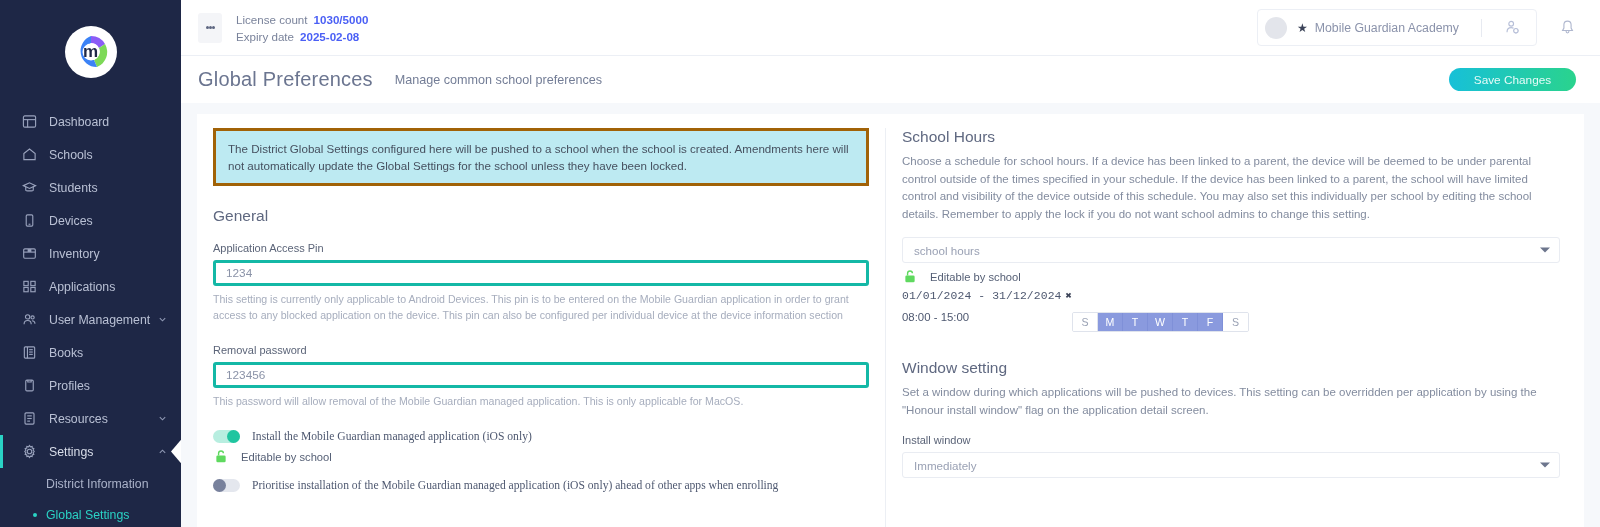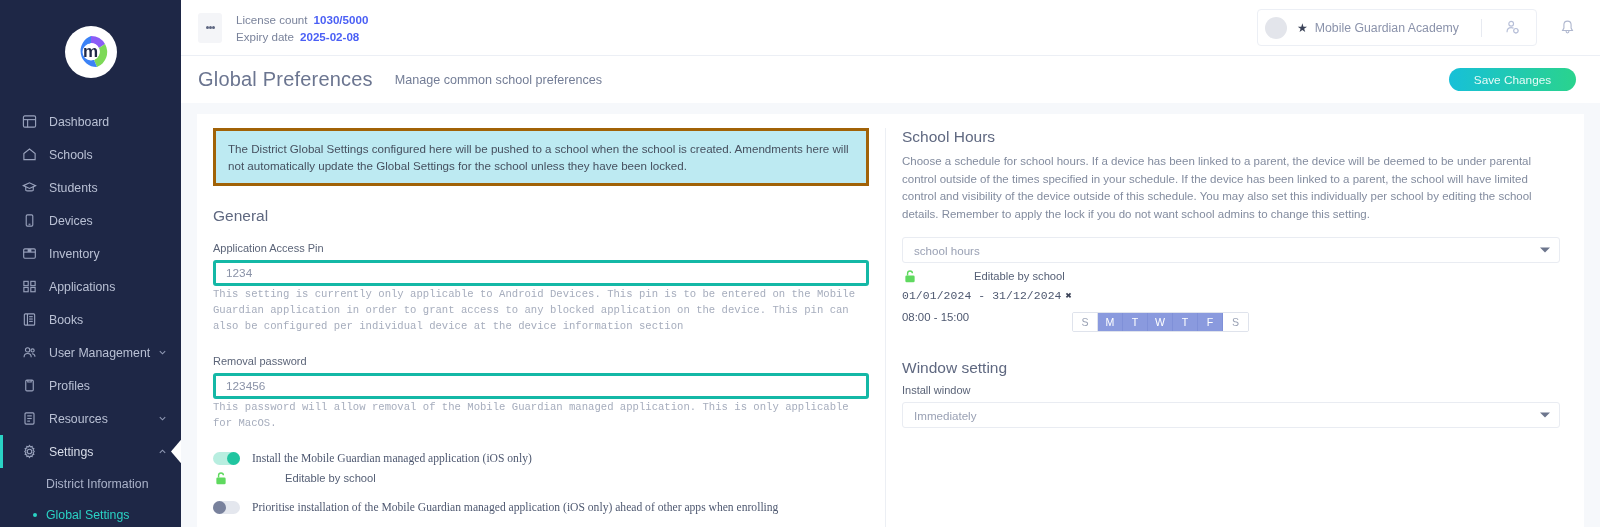--- a/index.html
+++ b/index.html
@@ -137,39 +137,39 @@
   .fld-label { font-size: 11px; color: #5b6478; margin-bottom: 6px; }
   .txt-input {
     width: 100%; height: 26px;
     border: 3px solid #14b8a6; border-radius: 3px;
     background: #fff; color: #8b93a8; font-size: 11.8px;
     padding: 0 10px; outline: none;
     font-family: "Liberation Sans", sans-serif;
   }
   .help {
     font-size: 10.6px; line-height: 16px; color: #a6adbd;
-    margin-bottom: 21px; font-family: Liberation Mono, monospace;
+    margin-top: 5px; margin-bottom: 21px;
   }
   .toggle-row { display: flex; align-items: center; margin-bottom: 7px; font-family: Liberation Serif, serif; }
   .toggle {
     width: 27px; height: 13px; border-radius: 7px; position: relative;
     margin-right: 12px; cursor: pointer; flex: 0 0 27px;
   }
   .toggle.on { background: #b8eee0; }
   .toggle.on::after {
     content: ""; position: absolute; right: 0; top: 0;
     width: 13px; height: 13px; border-radius: 50%; background: #20c5a0;
   }
   .toggle.off { background: #e4e7ee; }
   .toggle.off::after {
     content: ""; position: absolute; left: 0; top: 0;
     width: 13px; height: 13px; border-radius: 50%; background: #78819c;
   }
   .toggle-lbl { font-size: 11.6px; color: #4e5870; }
-  .lock-row { display: flex; margin-bottom: 16px; padding-left: 2px; gap: 44px; }
+  .lock-row { display: flex; align-items: center; margin-bottom: 16px; padding-left: 2px; }
   .lock-icon { width: 13px; margin-right: 13px; display: flex; color: #5fd95f; }
   .lock-lbl { font-size: 11.2px; color: #555f75; }
 
   
   .r-desc { font-size: 11.5px; line-height: 17.5px; color: #838c9f; margin-bottom: 14px; }
   .select-wrap { position: relative; margin-bottom: 7px; }
   .select-box {
     width: 100%; height: 26px;
     border: 1px solid #e9ecf2; border-radius: 3px; background: #fff;
     display: flex; align-items: center; padding: 0 26px 0 11px;
@@ -269,44 +269,44 @@
               <rect x="9.4" y="2.5" width="4.6" height="4.6"></rect>
               <rect x="2" y="9" width="4.6" height="4.6"></rect>
               <rect x="9.4" y="9" width="4.6" height="4.6"></rect>
             </svg>
           </span>
         <span class="lbl">Applications</span>
       </div>
       <div class="nav-item">
         <span class="ic">
             <svg width="15" height="15" viewBox="0 0 16 16" fill="none" stroke="currentColor" stroke-width="1.2">
+              <circle cx="6" cy="5.2" r="2.3"></circle>
+              <path d="M2.2 13 C2.2 10 4 9 6 9 C8 9 9.8 10 9.8 13"></path>
+              <circle cx="11.3" cy="5.8" r="1.7"></circle>
+              <path d="M10.6 9.3 C12.4 9.3 13.8 10.3 13.8 12.6"></path>
+            </svg>
+          </span>
+        <span class="lbl">User Management</span>
+        <span class="chev">
+            <svg width="9" height="9" viewBox="0 0 10 10" fill="none" stroke="currentColor" stroke-width="1.2">
+              <path d="M2 3.5 L5 6.5 L8 3.5"></path>
+            </svg>
+          </span>
+      </div>
+      <div class="nav-item">
+        <span class="ic">
+            <svg width="15" height="15" viewBox="0 0 16 16" fill="none" stroke="currentColor" stroke-width="1.2">
               <rect x="2.5" y="2" width="11" height="12" rx="1"></rect>
               <line x1="5.8" y1="2" x2="5.8" y2="14"></line>
               <line x1="7.6" y1="5" x2="11.5" y2="5"></line>
               <line x1="7.6" y1="7.5" x2="11.5" y2="7.5"></line>
               <line x1="7.6" y1="10" x2="11.5" y2="10"></line>
             </svg>
           </span>
         <span class="lbl">Books</span>
-      </div>
-      <div class="nav-item">
-        <span class="ic">
-            <svg width="15" height="15" viewBox="0 0 16 16" fill="none" stroke="currentColor" stroke-width="1.2">
-              <circle cx="6" cy="5.2" r="2.3"></circle>
-              <path d="M2.2 13 C2.2 10 4 9 6 9 C8 9 9.8 10 9.8 13"></path>
-              <circle cx="11.3" cy="5.8" r="1.7"></circle>
-              <path d="M10.6 9.3 C12.4 9.3 13.8 10.3 13.8 12.6"></path>
-            </svg>
-          </span>
-        <span class="lbl">User Management</span>
-        <span class="chev">
-            <svg width="9" height="9" viewBox="0 0 10 10" fill="none" stroke="currentColor" stroke-width="1.2">
-              <path d="M2 3.5 L5 6.5 L8 3.5"></path>
-            </svg>
-          </span>
       </div>
       <div class="nav-item">
         <span class="ic">
             <svg width="15" height="15" viewBox="0 0 16 16" fill="none" stroke="currentColor" stroke-width="1.2">
               <rect x="4" y="2.2" width="8" height="11.5" rx="1.3"></rect>
               <path d="M6.2 2.2 V4.2 H9.8 V2.2"></path>
             </svg>
           </span>
         <span class="lbl">Profiles</span>
       </div>
@@ -463,20 +463,21 @@
               <span class="day sel">T</span>
               <span class="day sel">W</span>
               <span class="day sel">T</span>
               <span class="day sel">F</span>
               <span class="day">S</span>
             </div>
           </div>
 
           <div class="r-sect2">
             <h2 class="sect-h" style="margin-bottom:7px">Window setting</h2>
+            <div class="r-desc" style="margin-bottom:15px">Set a window during which applications will be pushed to devices. This setting can be overridden per application by using the "Honour install window" flag on the application detail screen.</div>
             <div class="fld-label">Install window</div>
             <div class="select-wrap">
               <div class="select-box">Immediately</div>
               <span class="caret"></span>
             </div>
           </div>
         </div>
 
       </div>
     </div>

